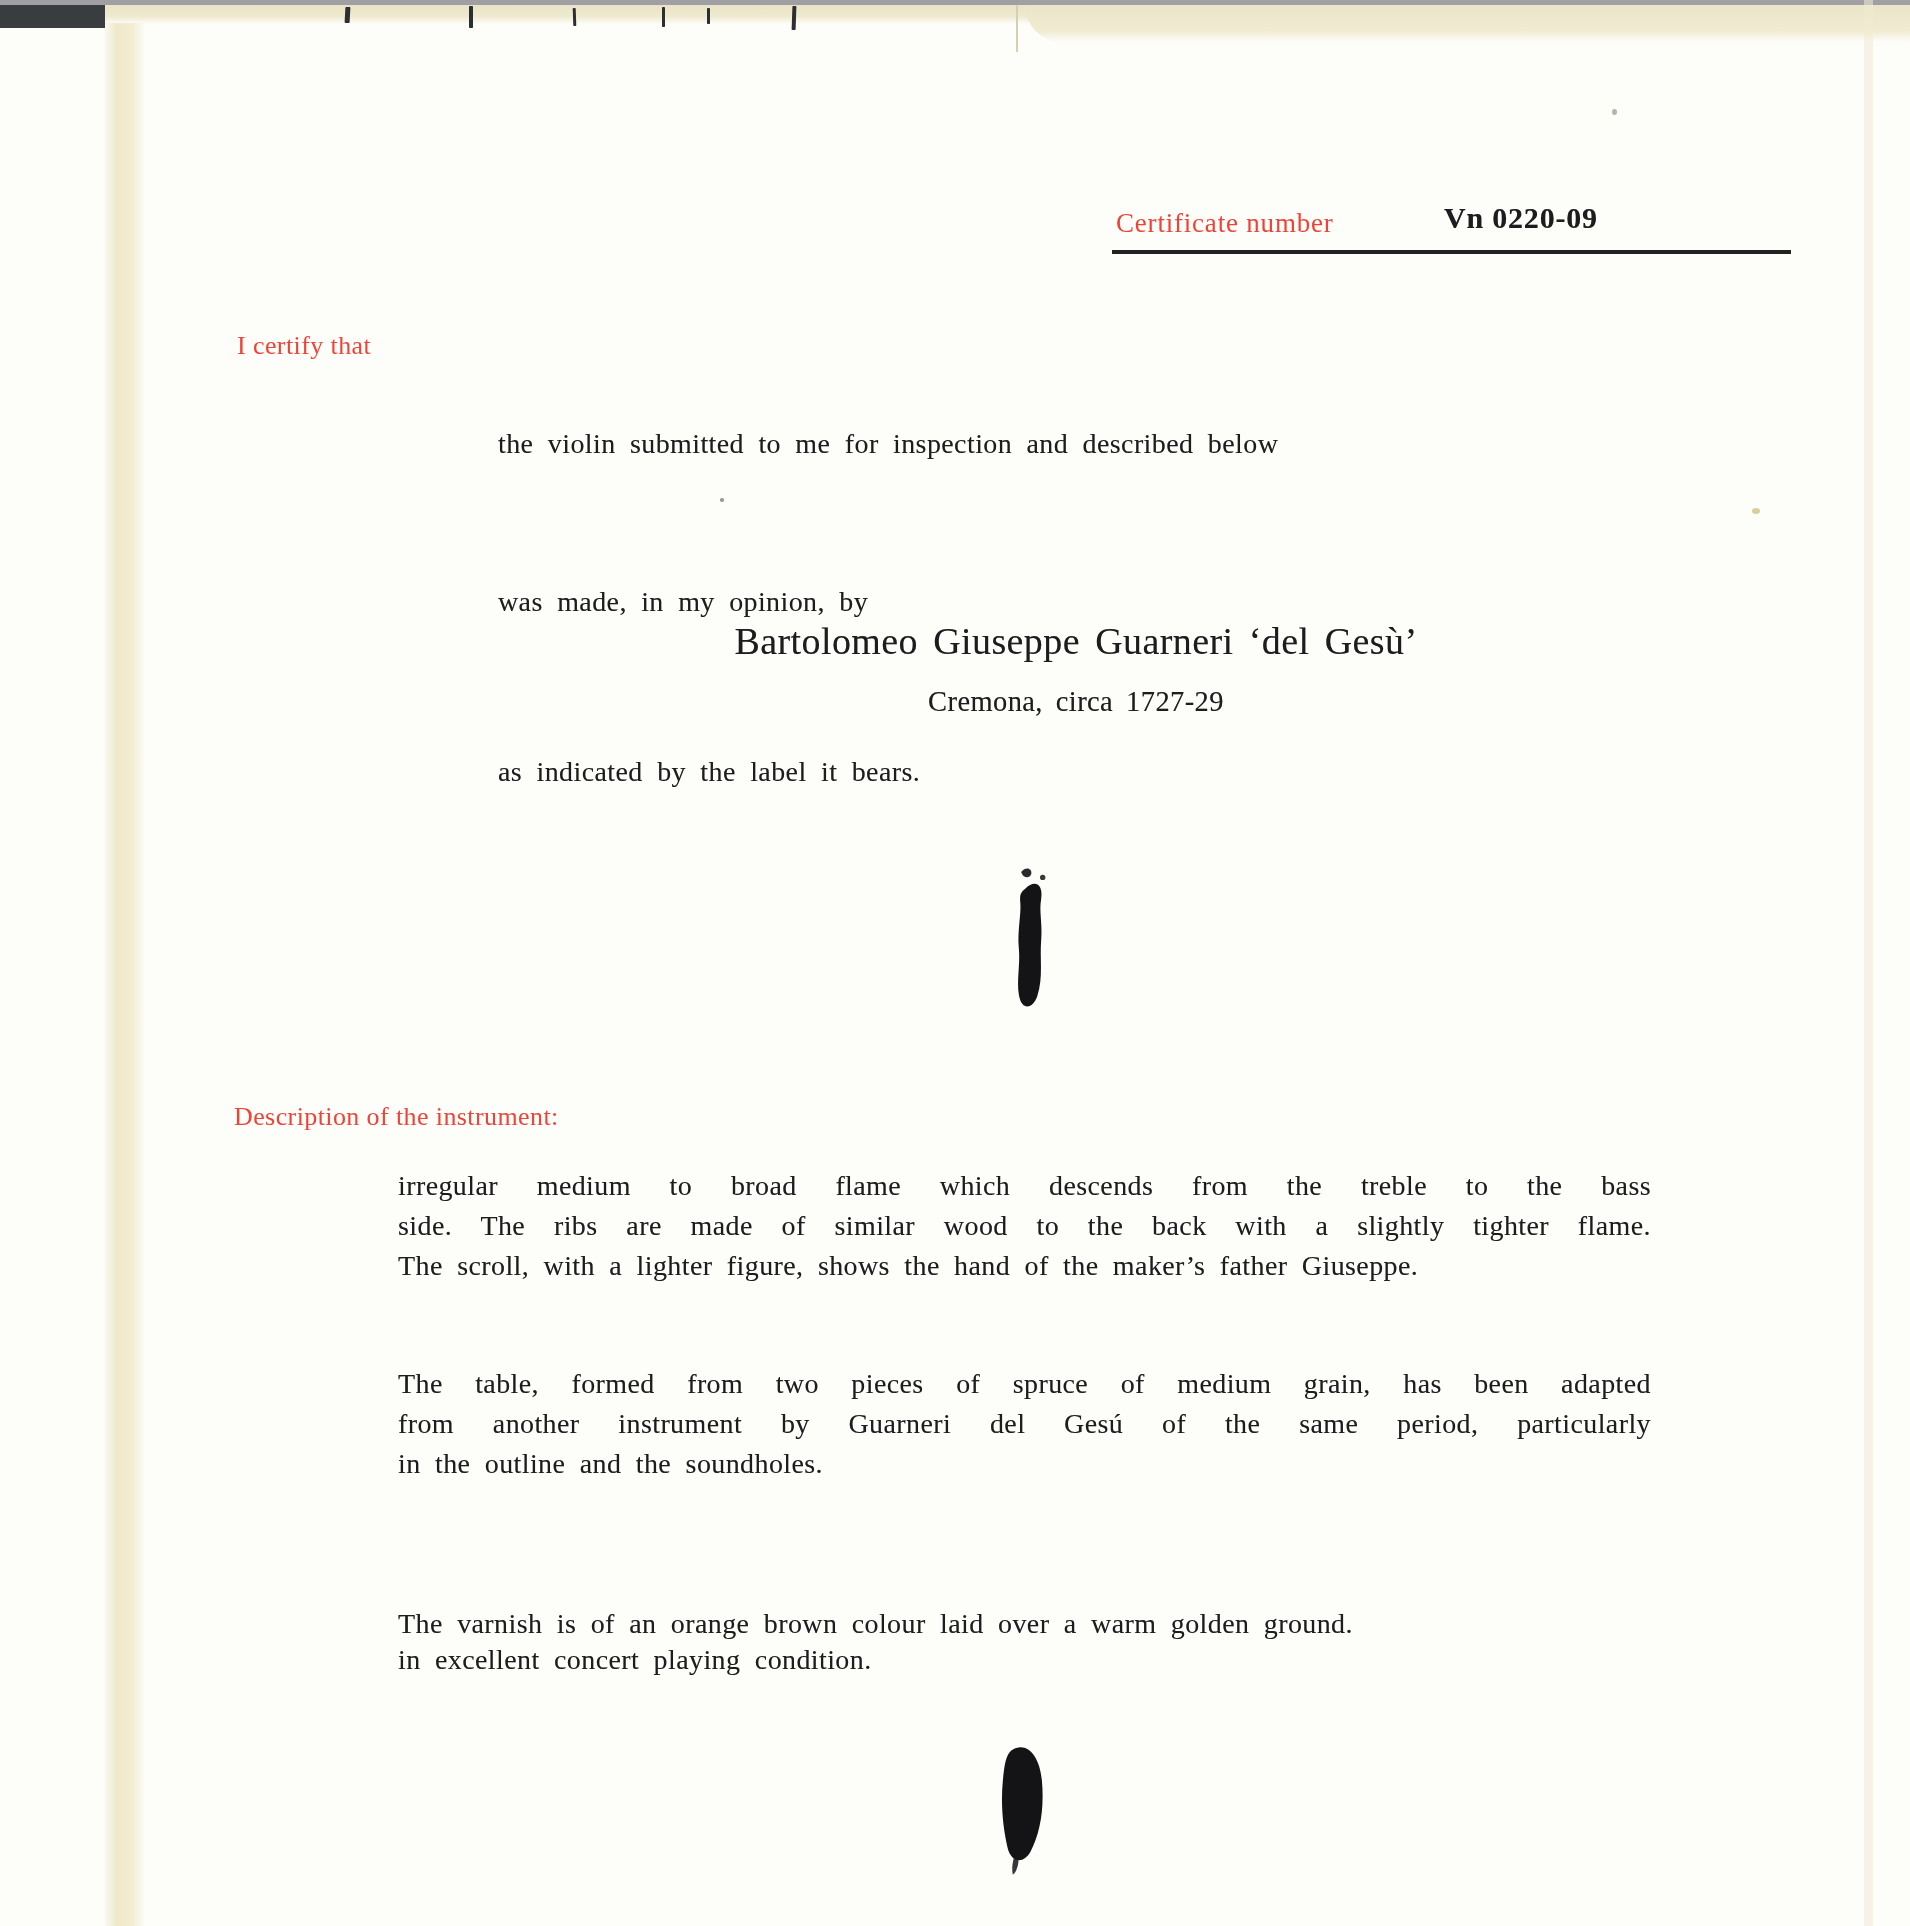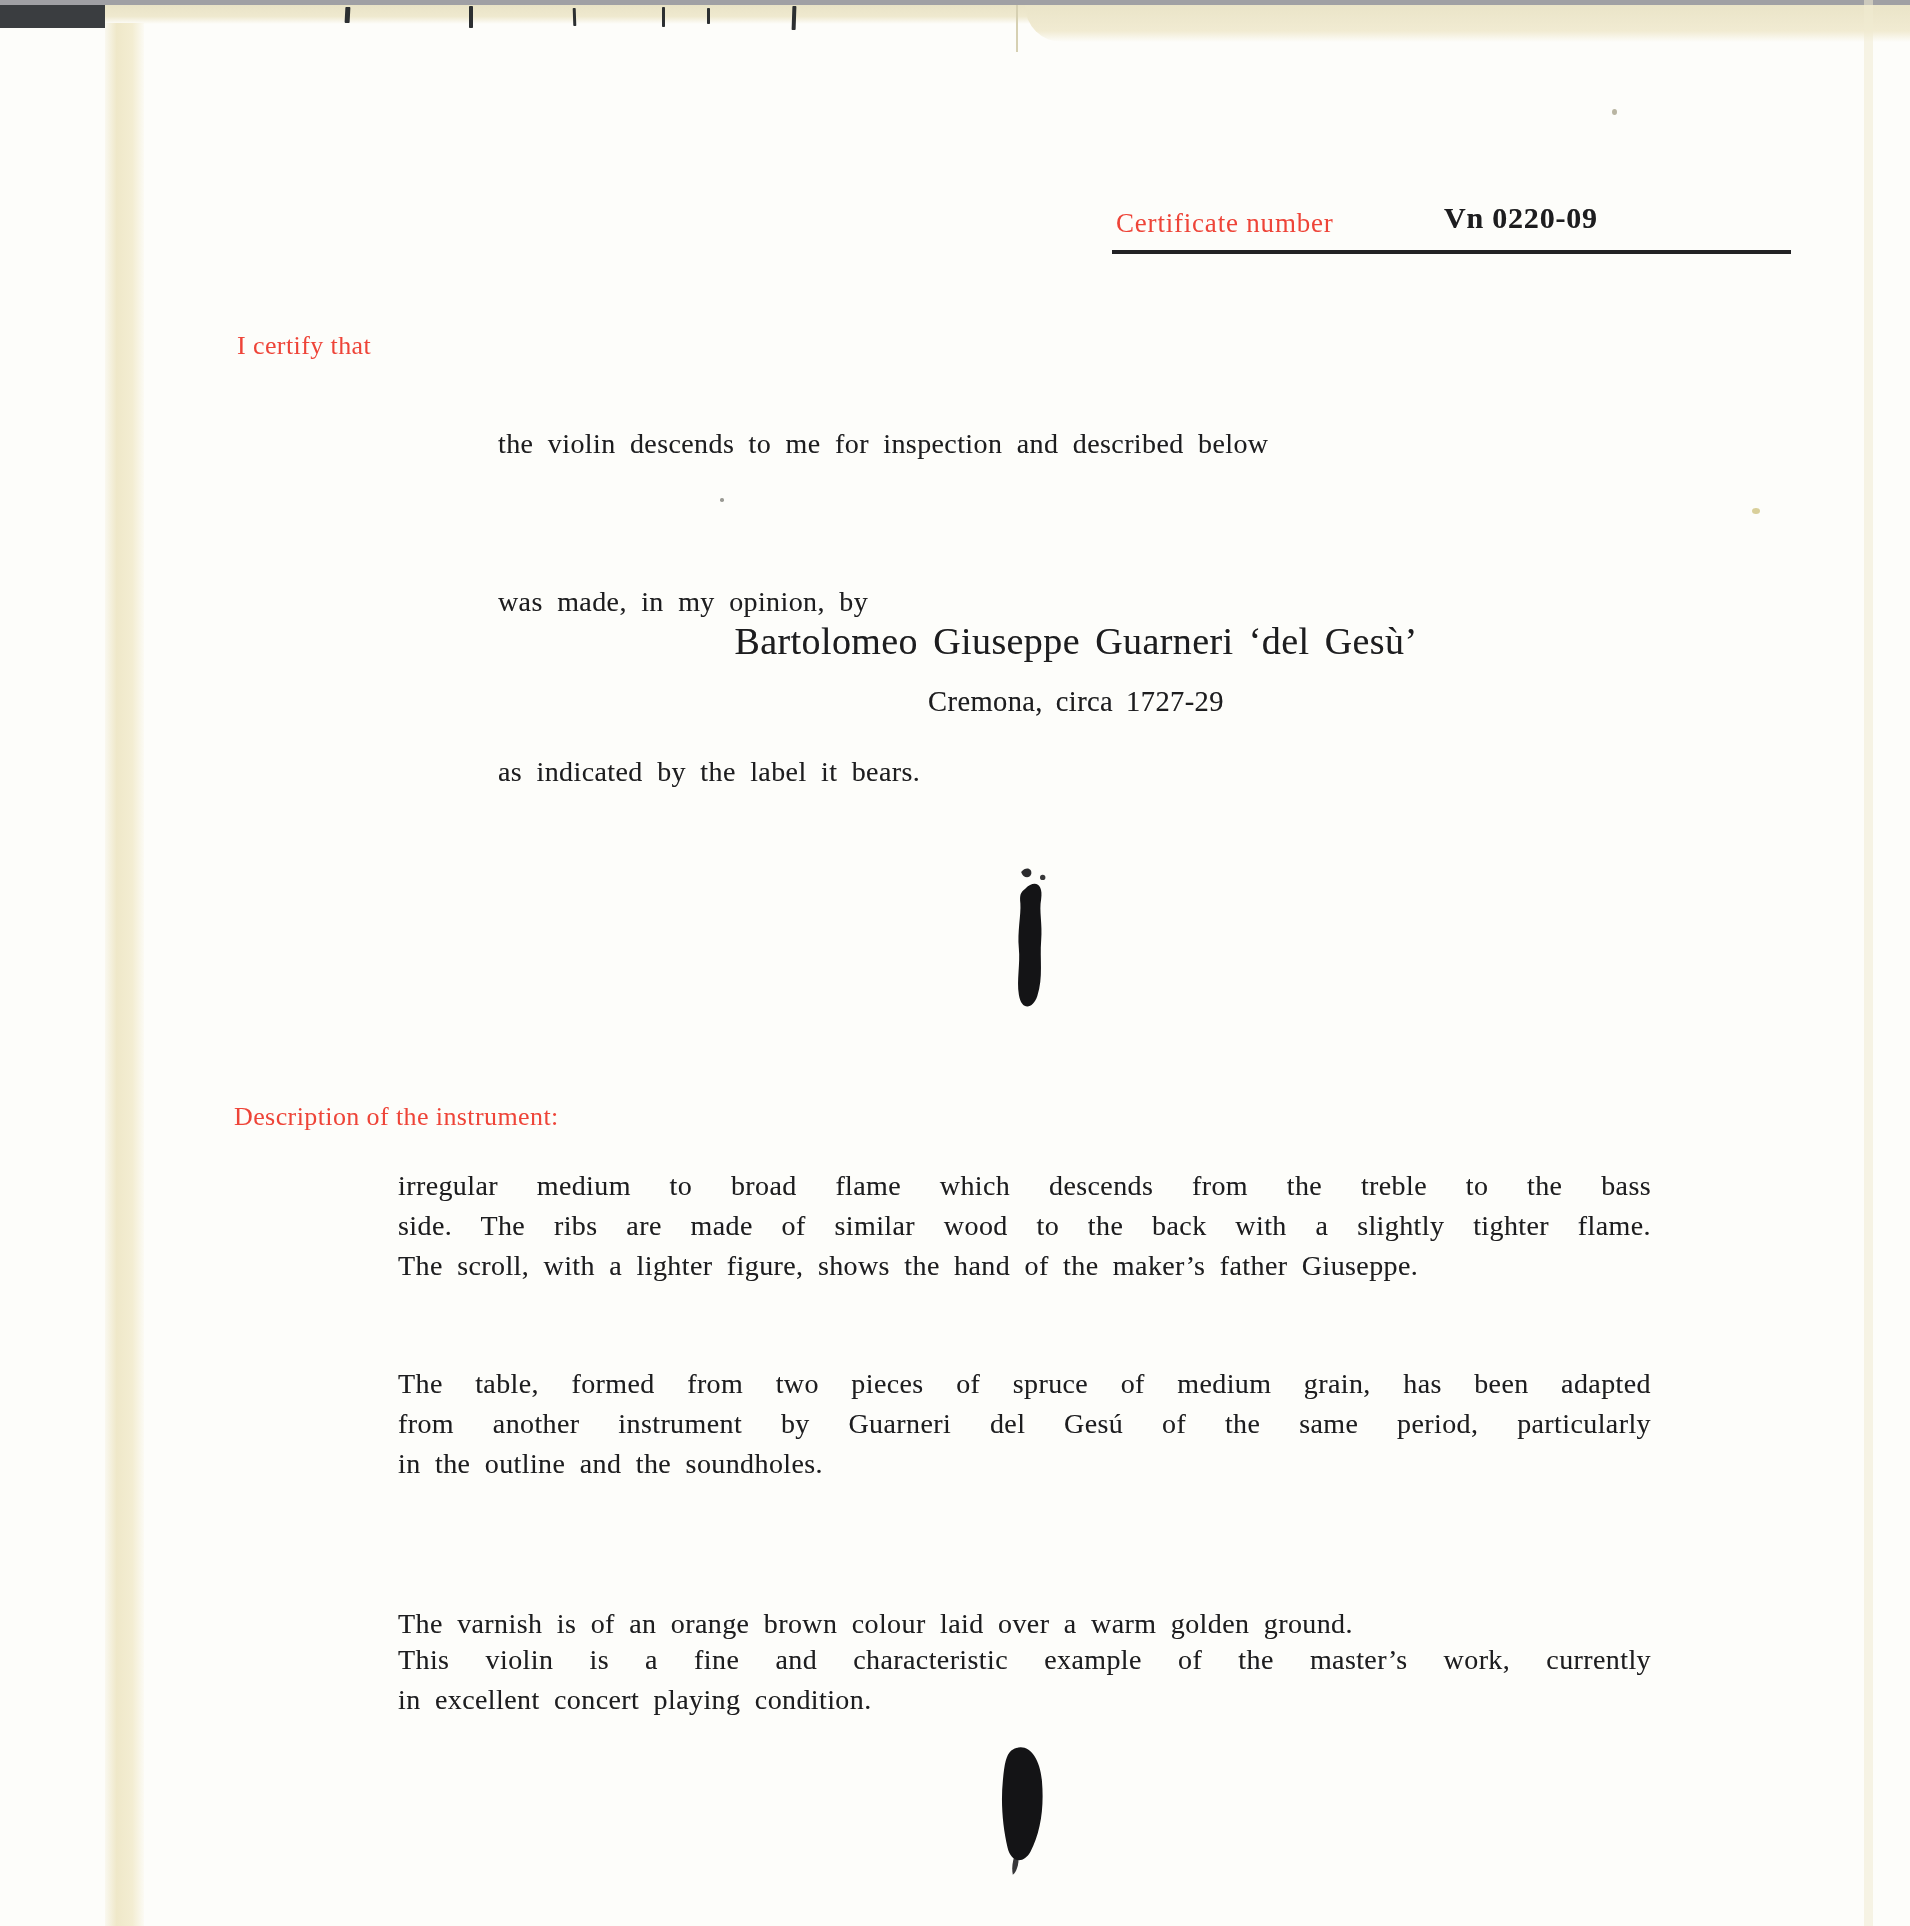--- a/index.html
+++ b/index.html
@@ -85,21 +85,21 @@
 
 <div class="abs fleck" style="left:1612px;top:109px;width:5px;height:5.8px;background:#b9b5a2;"></div>
 <div class="abs fleck" style="left:1752px;top:508px;width:8px;height:6.2px;background:#d9cf9a;"></div>
 <div class="abs fleck" style="left:720px;top:498px;width:3.5px;height:3.5px;background:#9a9a94;"></div>
 
 <div class="abs red-heading cert-label">Certificate number</div>
 <div class="abs cert-number">Vn 0220-09</div>
 <div class="abs cert-underline"></div>
 
 <div class="abs red-heading certify-heading">I certify that</div>
-<div class="abs body-text intro-line">the violin descends to me for inspection and described below</div>
+<div class="abs body-text intro-line">the violin submitted to me for inspection and described below</div>
 <div class="abs body-text madeby-line">was made, in my opinion, by</div>
 <div class="abs center-block maker-name">Bartolomeo Giuseppe Guarneri ‘del Gesù’</div>
 <div class="abs center-block maker-place">Cremona, circa 1727-29</div>
 <div class="abs body-text label-note">as indicated by the label it bears.</div>
 
 <svg class="abs" style="left:1001px;top:862px;" width="58" height="154" viewBox="0 0 150 400">
   <path fill="#141416" d="M62,70 C88,44 110,58 104,96 C98,128 108,160 104,204 C100,252 110,300 94,348 C82,384 52,386 46,344 C40,306 50,266 46,224 C42,180 52,138 50,108 C48,84 50,80 62,70 Z"></path>
   <path fill="#141416" opacity=".9" d="M52,26 C64,10 82,16 78,32 C74,44 56,42 52,26 Z"></path>
   <circle fill="#141416" opacity=".85" cx="108" cy="40" r="7"></circle>
 </svg>
@@ -112,21 +112,20 @@
   </div>
 <div class="abs para p2">
     <div class="jline">The table, formed from two pieces of spruce of medium grain, has been adapted</div>
     <div class="jline">from another instrument by Guarneri del Gesú of the same period, particularly</div>
     <div class="lline">in the outline and the soundholes.</div>
   </div>
 <div class="abs para p3">
     <div class="lline">The varnish is of an orange brown colour laid over a warm golden ground.</div>
   </div>
 <div class="abs para p4">
-    <div class="jline">This violin is a fine and characteristic example of the master’s work, currently</div>
     <div class="lline">in excellent concert playing condition.</div>
   </div>
 
 <svg class="abs" style="left:986px;top:1732px;" width="69" height="146" viewBox="0 0 180 380">
   <path fill="#141416" d="M66,48 C104,22 140,58 146,128 C152,200 142,262 116,312 C98,344 66,342 56,300 C44,248 38,186 44,126 C48,84 52,60 66,48 Z"></path>
   <path fill="#141416" opacity=".85" d="M84,316 C88,342 80,364 70,372 C66,354 70,330 78,314 Z"></path>
 </svg>
 
 
 </body></html>

